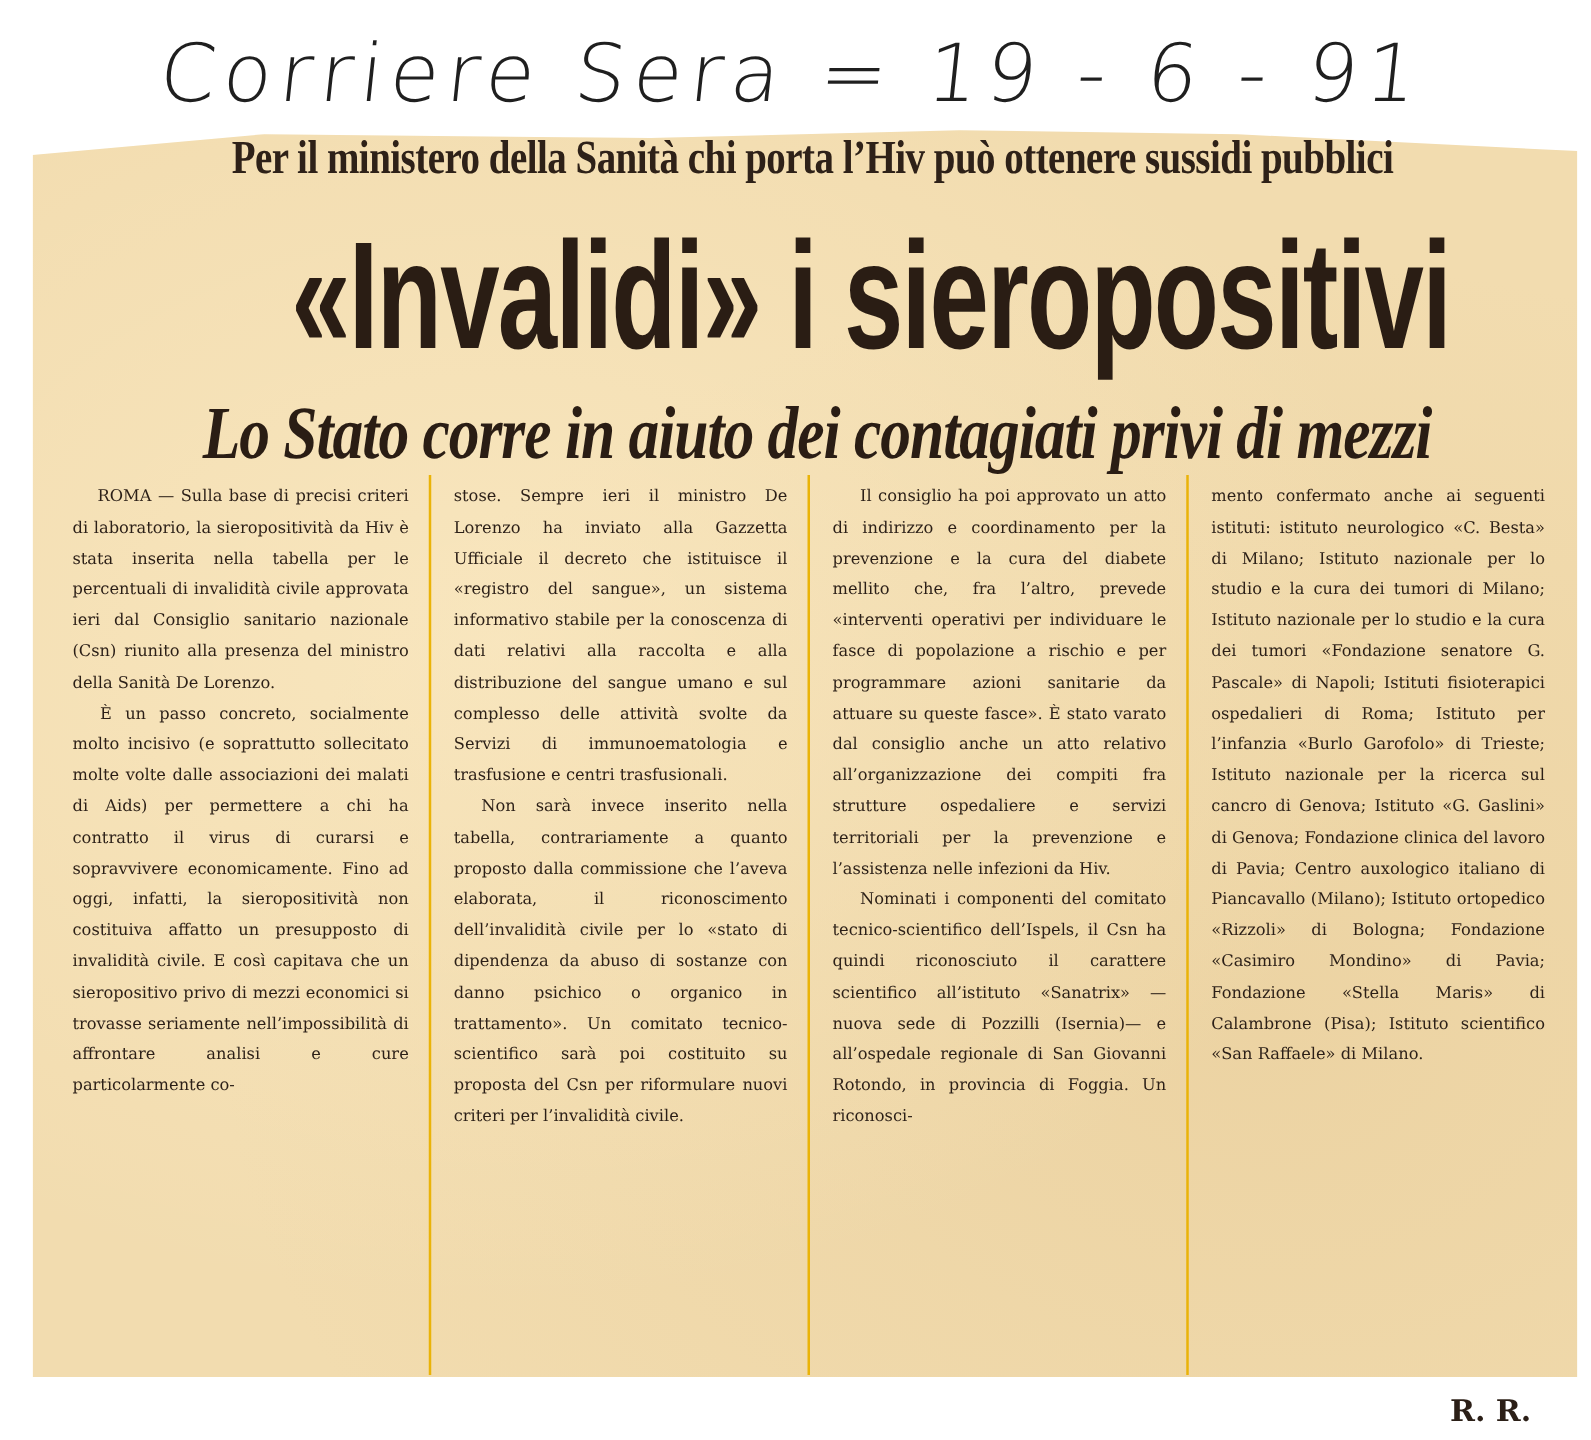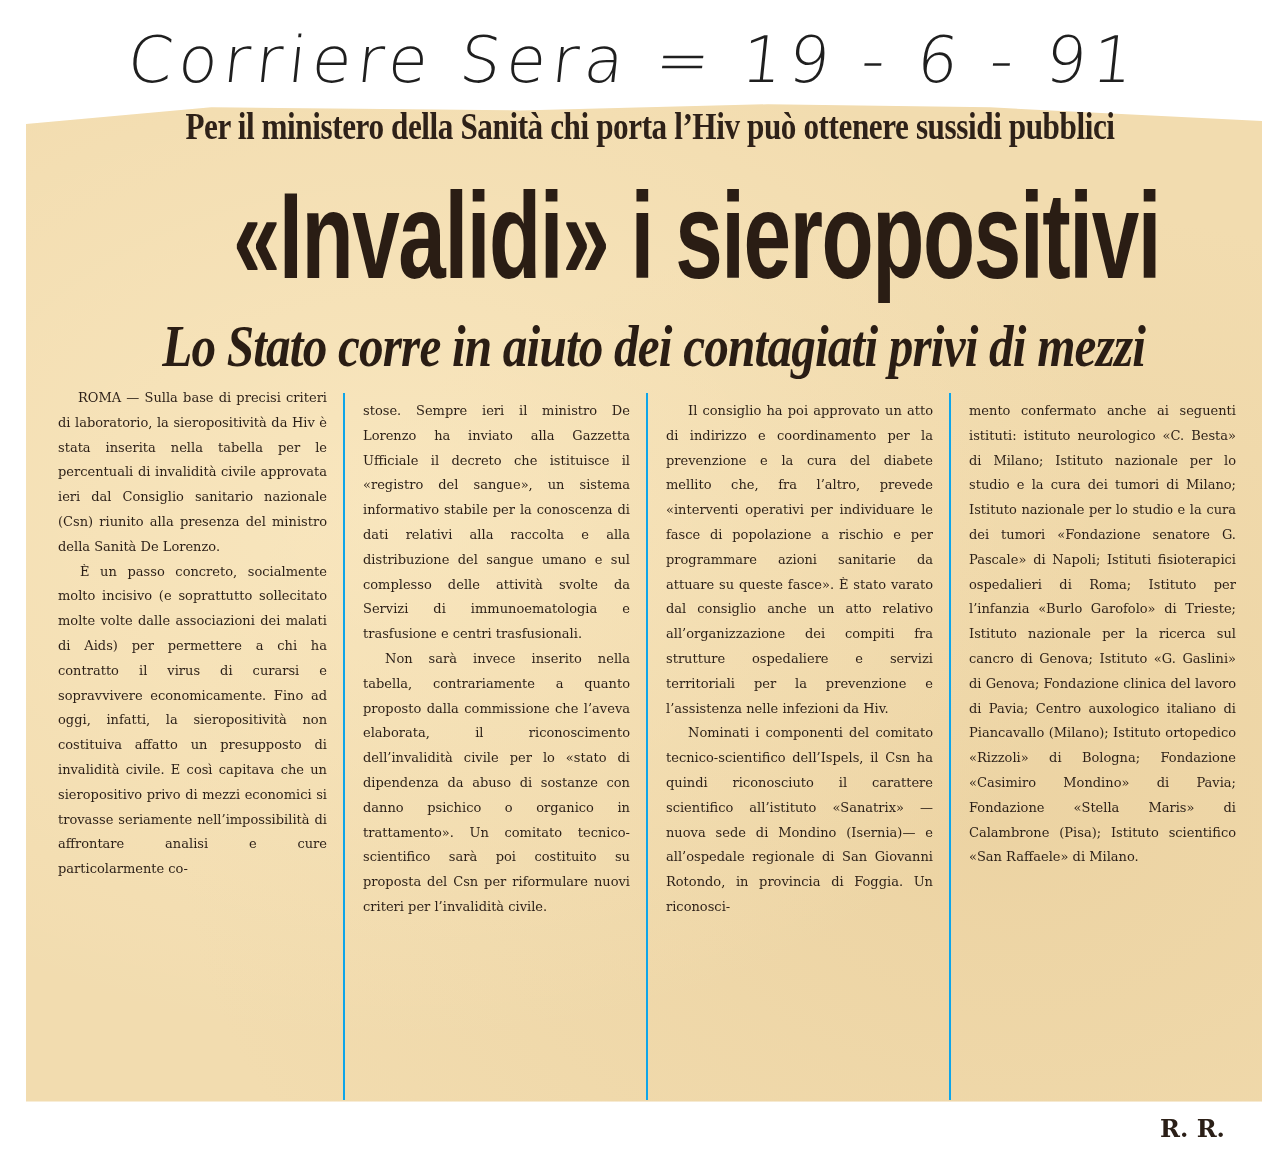--- a/index.html
+++ b/index.html
@@ -39,21 +39,21 @@
   }
   .columns {
     position: absolute; left: 40px; top: 380px; width: 1212px; height: 720px;
     display: flex;
   }
   .col {
     width: 303px; box-sizing: border-box; padding: 6px 16px 0 18px;
     font-family: "DejaVu Serif", serif; font-size: 13px; line-height: 24.8px; color: #2b1f17;
     text-align: justify; hyphens: none;
   }
-  .col + .col { border-left: 2px solid #0ea5e9; margin-top: 13px; }
+  .col + .col { border-left: 2px solid #eab308; }
   .col p { margin: 0; text-indent: 22px; }
   .col p.first { text-indent: 20px; }
   .col p.cont { text-indent: 0; }
   .signature {
     position: absolute; left: 1160px; top: 1114px; font-family: "DejaVu Serif", serif;
     font-weight: bold; font-size: 24px; color: #2b1f17;
   }
 </style>
 </head>
 <body>
@@ -70,20 +70,20 @@
   <div class="col">
     <p class="first">ROMA — Sulla base di precisi criteri di laboratorio, la sieropositività da Hiv è stata inserita nella tabella per le percentuali di invalidità civile approvata ieri dal Consiglio sanitario nazionale (Csn) riunito alla presenza del ministro della Sanità De Lorenzo.</p>
     <p>È un passo concreto, socialmente molto incisivo (e soprattutto sollecitato molte volte dalle associazioni dei malati di Aids) per permettere a chi ha contratto il virus di curarsi e sopravvivere economicamente. Fino ad oggi, infatti, la sieropositività non costituiva affatto un presupposto di invalidità civile. E così capitava che un sieropositivo privo di mezzi economici si trovasse seriamente nell’impossibilità di affrontare analisi e cure particolarmente co-</p>
   </div>
   <div class="col">
     <p class="cont">stose. Sempre ieri il ministro De Lorenzo ha inviato alla Gazzetta Ufficiale il decreto che istituisce il «registro del sangue», un sistema informativo stabile per la conoscenza di dati relativi alla raccolta e alla distribuzione del sangue umano e sul complesso delle attività svolte da Servizi di immunoematologia e trasfusione e centri trasfusionali.</p>
     <p>Non sarà invece inserito nella tabella, contrariamente a quanto proposto dalla commissione che l’aveva elaborata, il riconoscimento dell’invalidità civile per lo «stato di dipendenza da abuso di sostanze con danno psichico o organico in trattamento». Un comitato tecnico-scientifico sarà poi costituito su proposta del Csn per riformulare nuovi criteri per l’invalidità civile.</p>
   </div>
   <div class="col">
     <p>Il consiglio ha poi approvato un atto di indirizzo e coordinamento per la prevenzione e la cura del diabete mellito che, fra l’altro, prevede «interventi operativi per individuare le fasce di popolazione a rischio e per programmare azioni sanitarie da attuare su queste fasce». È stato varato dal consiglio anche un atto relativo all’organizzazione dei compiti fra strutture ospedaliere e servizi territoriali per la prevenzione e l’assistenza nelle infezioni da Hiv.</p>
-    <p>Nominati i componenti del comitato tecnico-scientifico dell’Ispels, il Csn ha quindi riconosciuto il carattere scientifico all’istituto «Sanatrix» — nuova sede di Mondino (Isernia)— e all’ospedale regionale di San Giovanni Rotondo, in provincia di Foggia. Un riconosci-</p>
+    <p>Nominati i componenti del comitato tecnico-scientifico dell’Ispels, il Csn ha quindi riconosciuto il carattere scientifico all’istituto «Sanatrix» — nuova sede di Pozzilli (Isernia)— e all’ospedale regionale di San Giovanni Rotondo, in provincia di Foggia. Un riconosci-</p>
   </div>
   <div class="col">
     <p class="cont">mento confermato anche ai seguenti istituti: istituto neurologico «C. Besta» di Milano; Istituto nazionale per lo studio e la cura dei tumori di Milano; Istituto nazionale per lo studio e la cura dei tumori «Fondazione senatore G. Pascale» di Napoli; Istituti fisioterapici ospedalieri di Roma; Istituto per l’infanzia «Burlo Garofolo» di Trieste; Istituto nazionale per la ricerca sul cancro di Genova; Istituto «G. Gaslini» di Genova; Fondazione clinica del lavoro di Pavia; Centro auxologico italiano di Piancavallo (Milano); Istituto ortopedico «Rizzoli» di Bologna; Fondazione «Casimiro Mondino» di Pavia; Fondazione «Stella Maris» di Calambrone (Pisa); Istituto scientifico «San Raffaele» di Milano.</p>
   </div>
 </div>
 
 <div class="signature">R. R.</div>
 
 </body></html>

